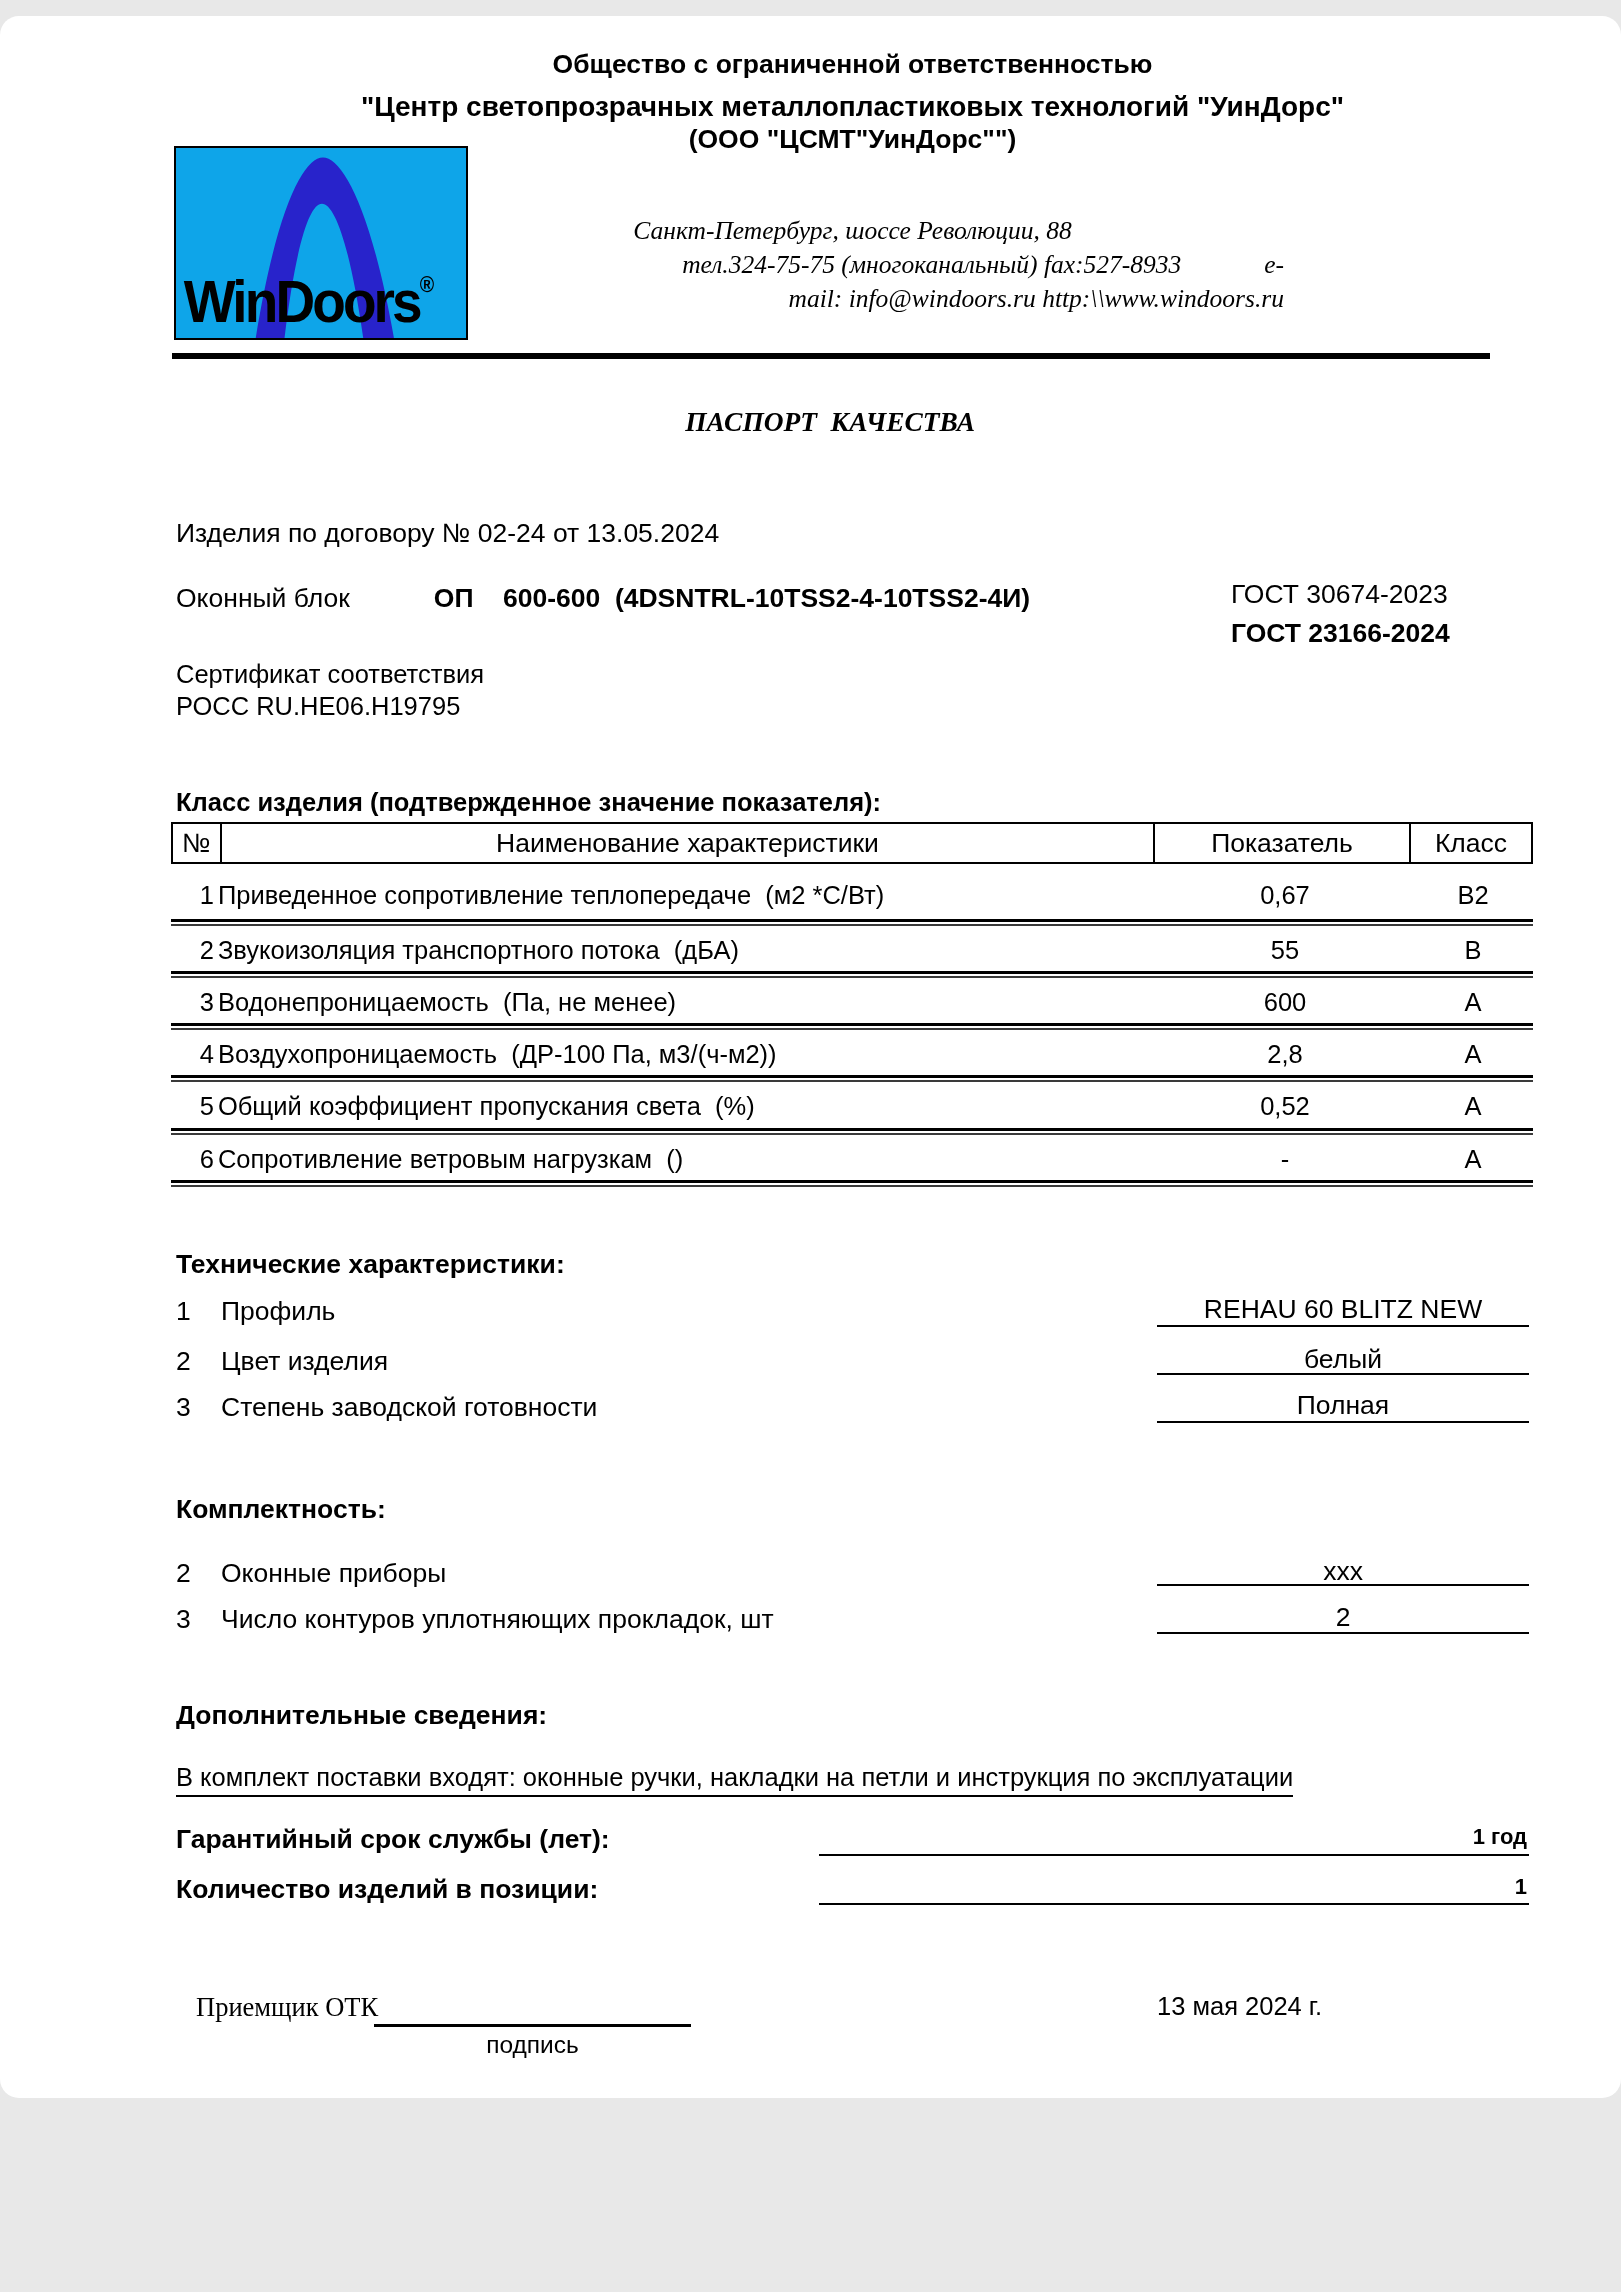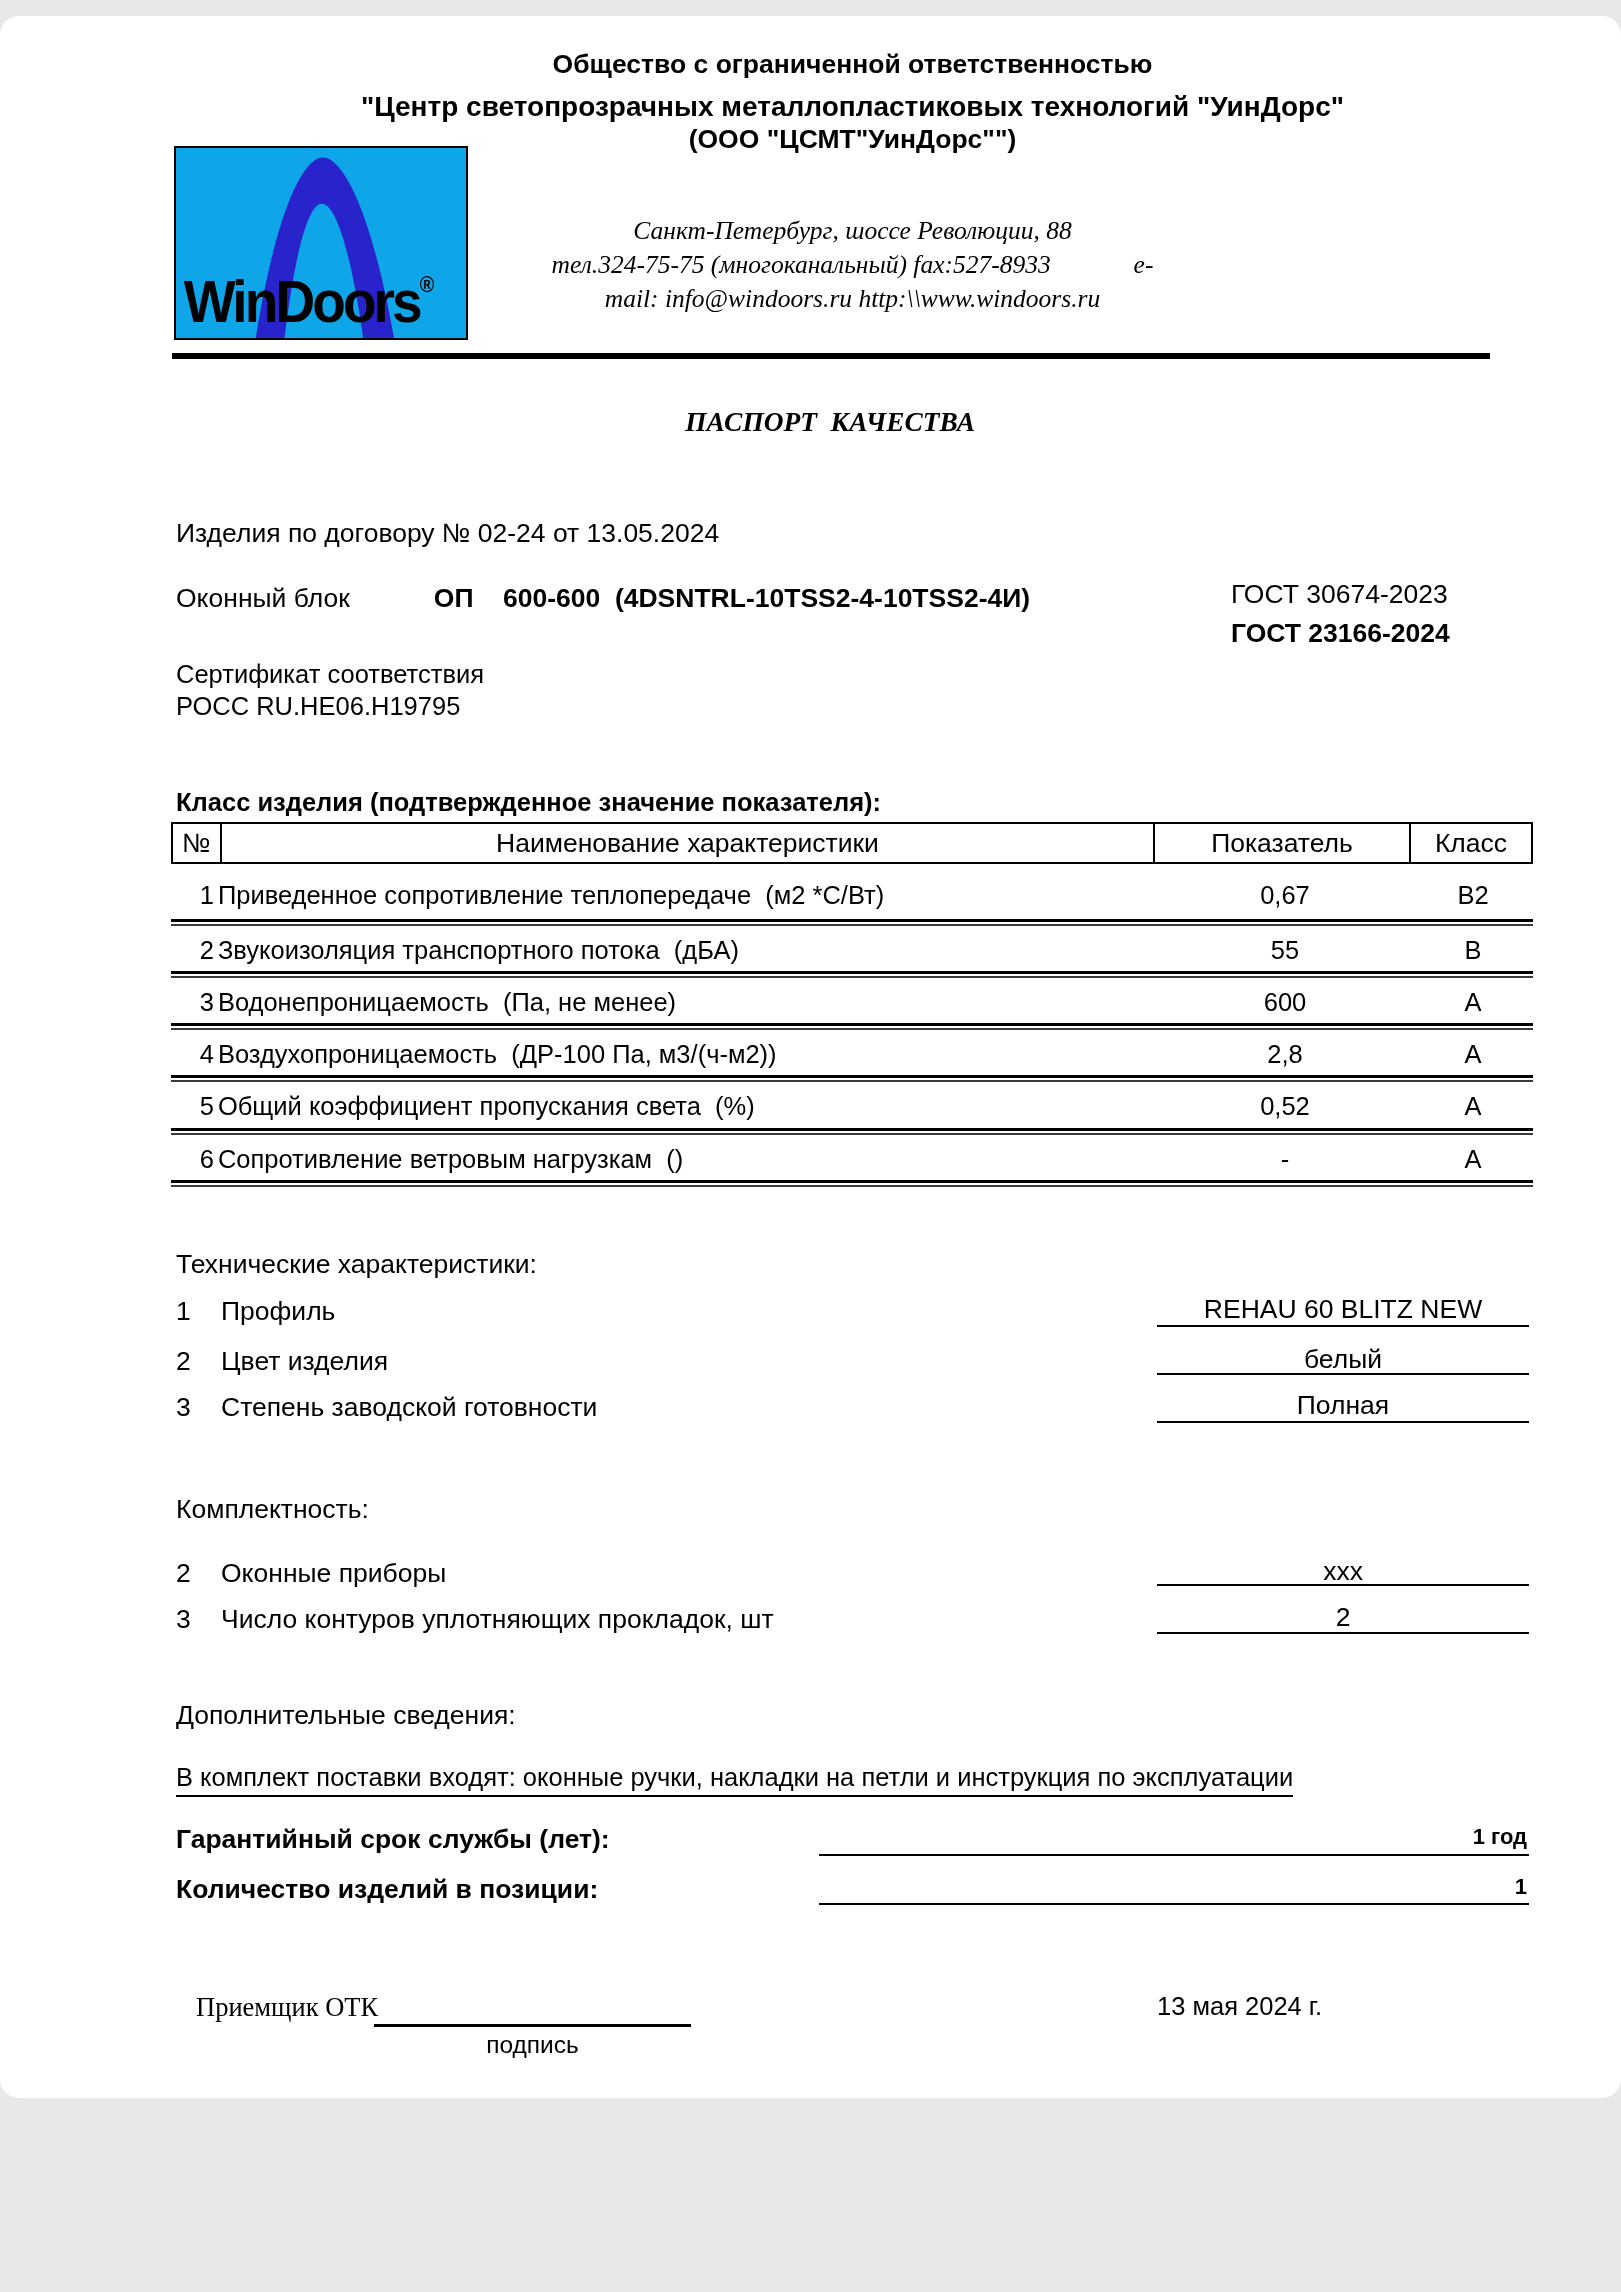--- a/index.html
+++ b/index.html
@@ -7,21 +7,21 @@
     position:relative;
     width:1621px;height:2082px;
     margin:16px auto;
     background:#ffffff;
     font-family:"Liberation Sans",sans-serif;
     color:#000;
     overflow:hidden;
     border-radius:19px;
   }
   .abs{position:absolute;}
-  .pre{white-space:pre;}
+  .pre{white-space:pre;text-align:right;}
 
   
   .titles{left:176px;width:1353px;text-align:center;}
   .title1{top:33px;font-size:26.5px;font-weight:bold;}
   .title2{top:75px;font-size:28px;font-weight:bold;}
   .title3{top:108px;font-size:26.5px;font-weight:bold;}
 
   
   .logo-box{left:174px;top:130px;width:294px;height:194px;border:2.9px solid #000;background:#0ea5e9;box-sizing:border-box;}
   .logo-arch{position:absolute;left:0;top:0;width:100%;height:100%;z-index:1;}
@@ -57,21 +57,21 @@
   .hc-cls{width:120px;}
   .trow{position:relative;display:flex;align-items:center;padding-top:7.8px;box-sizing:border-box;height:52px;border-bottom:3.9px solid #000;font-size:25.5px;}
   .trow::after{content:"";position:absolute;left:0;right:0;bottom:-6.9px;height:2px;background:#3a3a3a;}
   .trow.first{height:58px;}
   .tc-num{width:43px;text-align:right;}
   .tc-name{flex:1;padding-left:3.9px;white-space:pre;}
   .tc-val{width:256px;text-align:center;}
   .tc-cls{width:120px;text-align:center;}
 
   
-  .sec-head{left:176px;font-size:26.5px;font-weight:normal;}
+  .sec-head{left:176px;font-size:26.5px;font-weight:bold;}
   .spec-row{left:176px;width:1353px;font-size:26.5px;}
   .spec-num{display:inline-block;width:45px;}
   .spec-value{position:absolute;right:0;top:-2px;width:372px;text-align:center;border-bottom:2.9px solid #000;box-sizing:border-box;font-weight:normal;white-space:nowrap;overflow:visible;}
   .spec-value.normal{font-weight:400;}
 
   
   .note{left:176px;top:1747px;font-size:25.5px;}
   .note span{display:inline-block;border-bottom:2px solid #000;padding-bottom:2.9px;}
   .fill-label{left:176px;font-size:26.5px;font-weight:bold;}
   .fill-line{left:819px;width:708px;border-bottom:2.9px solid #000;box-sizing:content-box;text-align:right;font-size:22px;font-weight:bold;padding-right:2px;}

